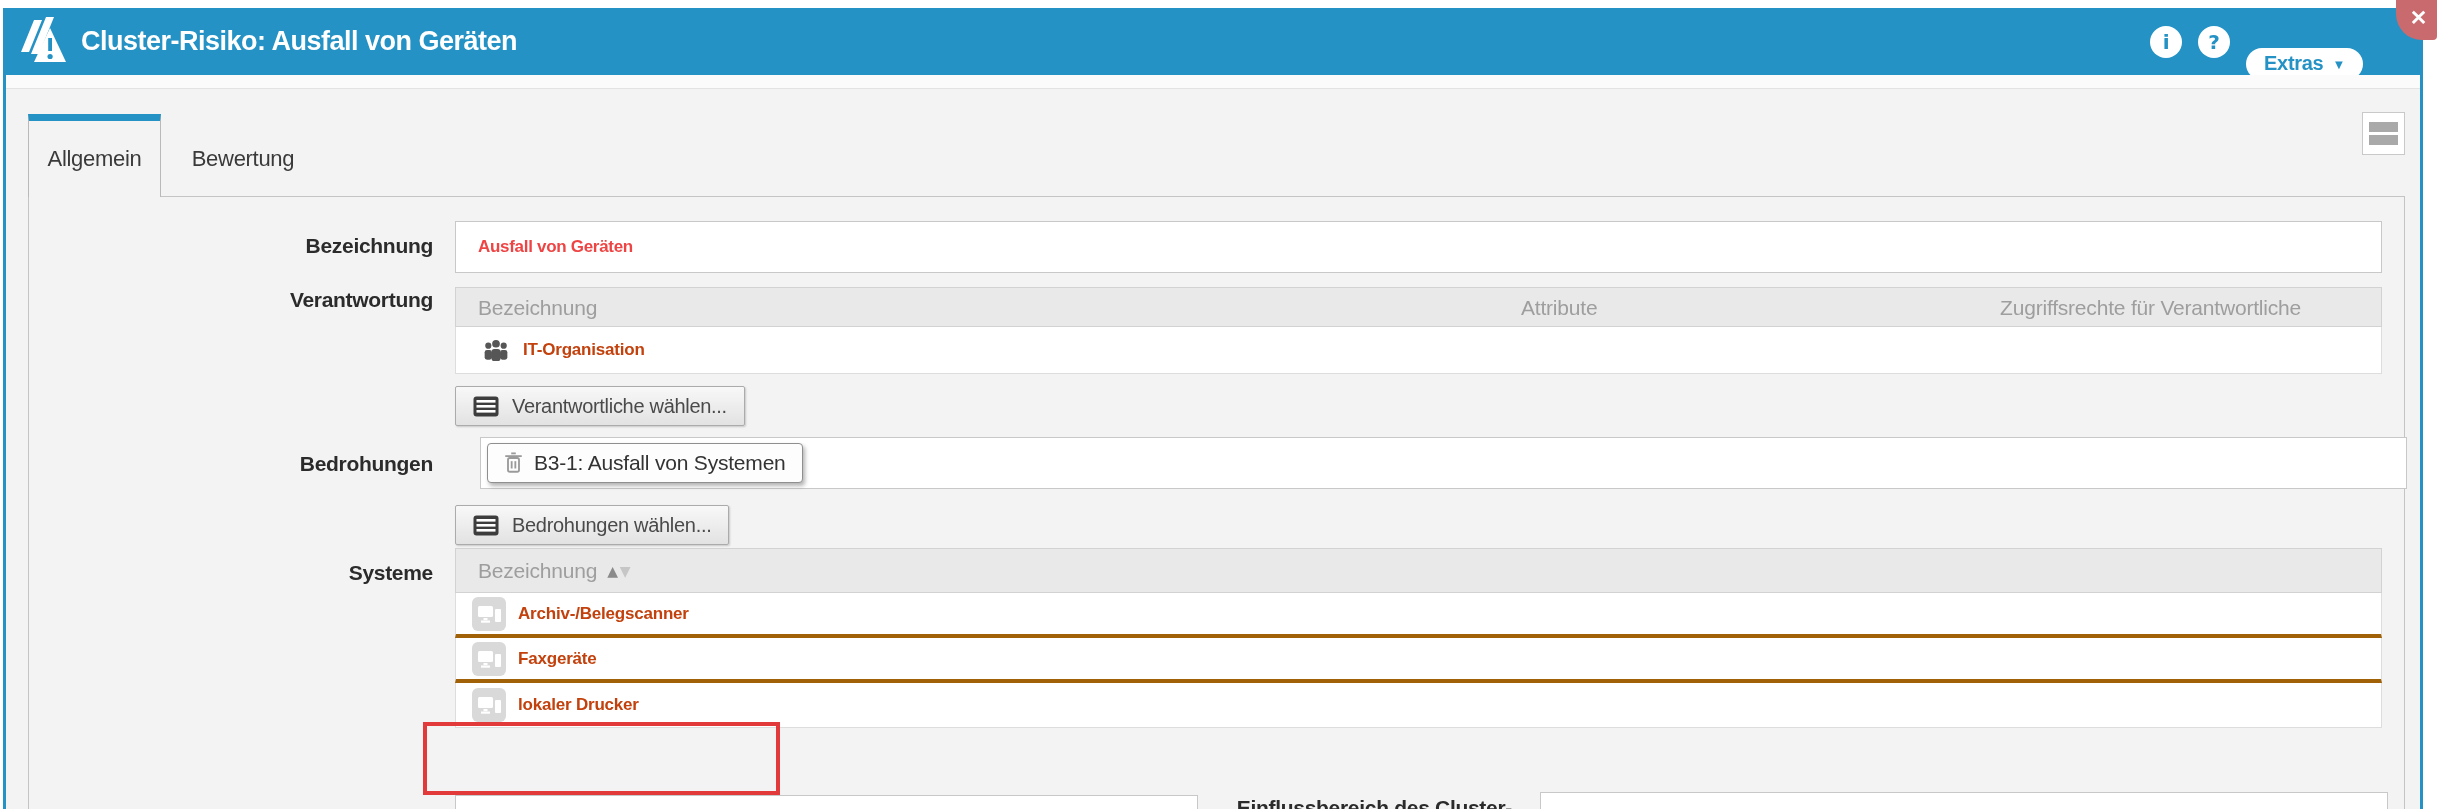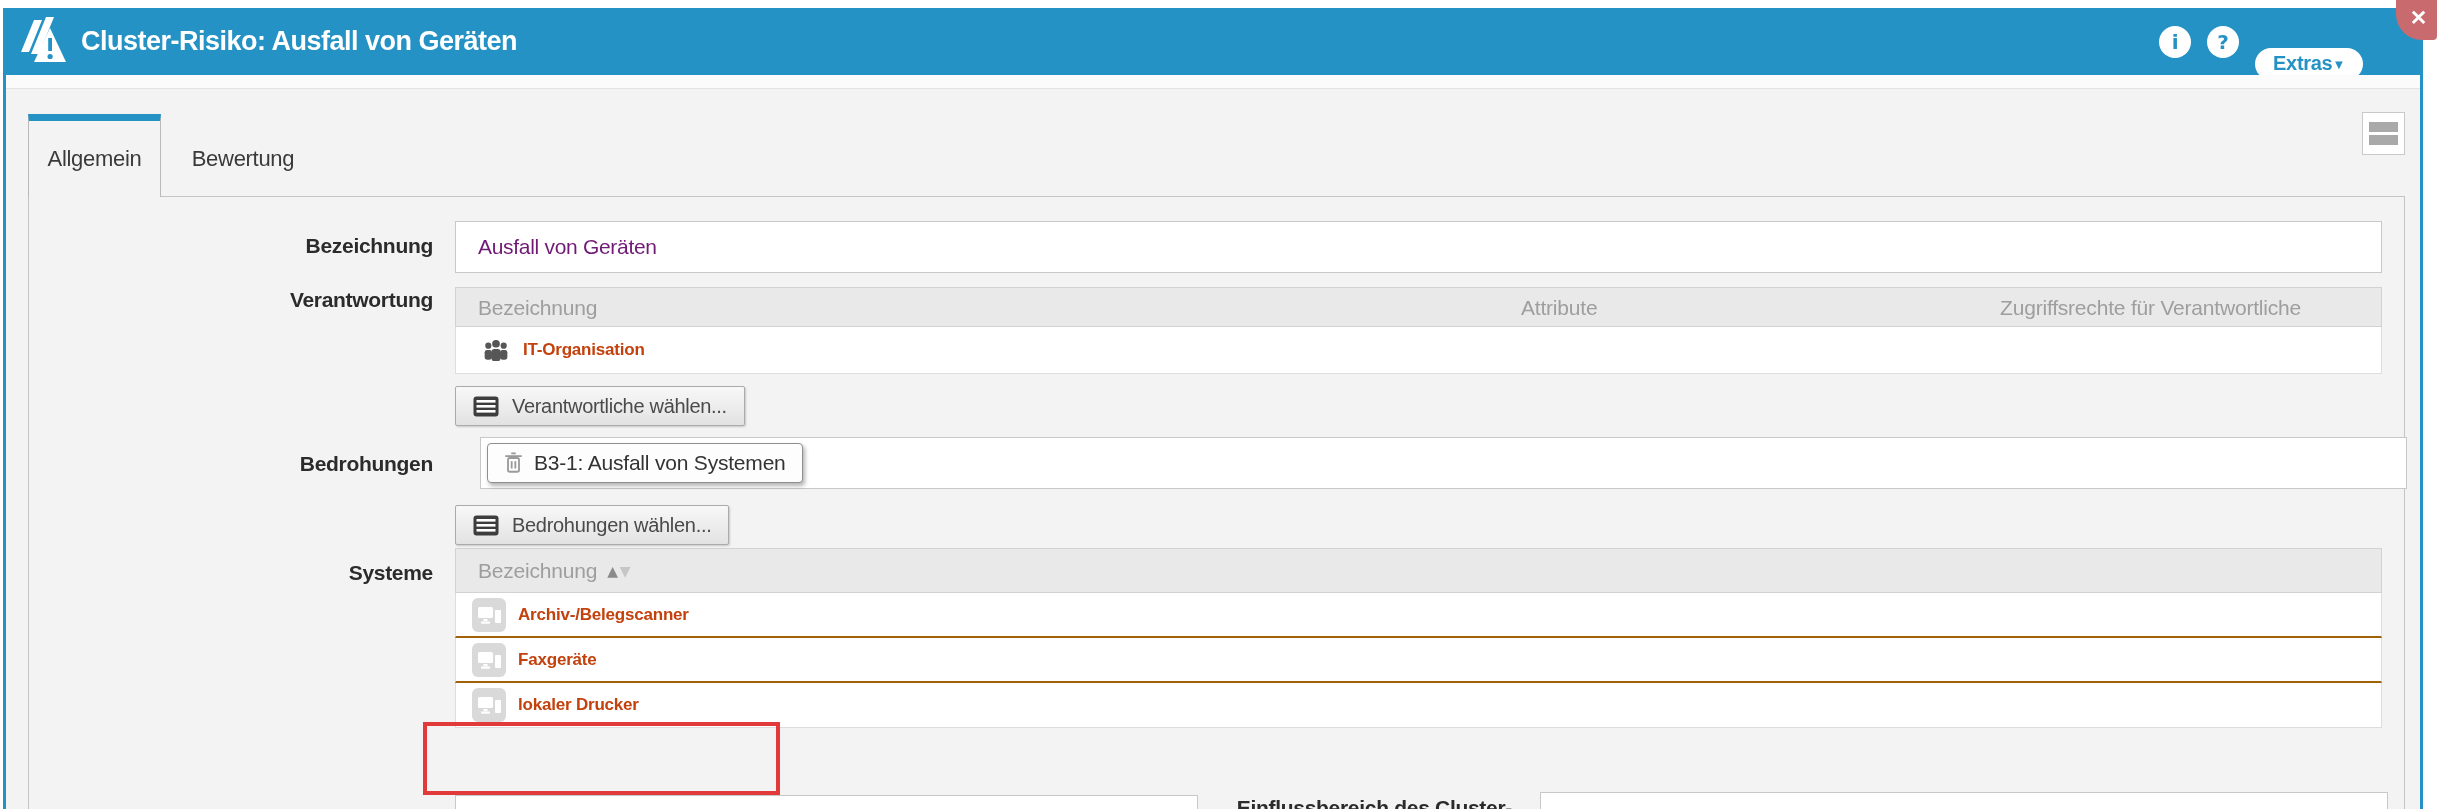--- a/index.html
+++ b/index.html
@@ -20,21 +20,21 @@
     color:#ffffff; font-size:27px; font-weight:bold; letter-spacing:-0.5px; white-space:nowrap;
   }
   .tb-right { position:absolute; right:60px; top:0; height:67px; display:flex; align-items:center; gap:16px; }
   .circle-btn {
     width:32px; height:32px; border-radius:50%; background:#ffffff; color:#2492c4;
     display:flex; align-items:center; justify-content:center;
     font-weight:bold; font-size:20px; cursor:pointer; font-family:"DejaVu Sans", sans-serif;
   }
   .extras-btn {
     height:32px; border-radius:16px; background:#ffffff; color:#2492c4;
-    display:flex; align-items:center; justify-content:center; 
+    display:flex; align-items:center; justify-content:center; gap:9px;
     font-weight:bold; font-size:20px; padding:0 18px; cursor:pointer; letter-spacing:-0.3px;margin-top:44px;
   }
   .extras-btn .caret { font-size:13px; transform:translateY(1px); }
   .close-corner {
     position:absolute; left:2396px; top:0; width:41px; height:40px;
     background:#c96b6e; border-radius:0 0 4px 26px;
     display:flex; align-items:center; justify-content:center; cursor:pointer;
   }
   .close-corner span { color:#ffffff; font-weight:bold; font-size:21px; transform:translate(2px,-2px); }
   
@@ -62,21 +62,21 @@
   }
   
   .flabel {
     position:absolute; left:100px; width:333px; text-align:right;
     font-weight:bold; font-size:21px; color:#2b2b2b; z-index:2; letter-spacing:-0.3px; white-space:nowrap;
   }
   .input {
     position:absolute; background:#ffffff; border:1px solid #c8c8c8; z-index:2;
   }
   .bez-input { left:455px; top:221px; width:1927px; height:52px; display:flex; align-items:center; }
-  .bez-input .val { padding-left:22px; font-weight:normal; font-size:21px; color:#701a75; letter-spacing:-0.3px; }
+  .bez-input .val { padding-left:22px; font-weight:bold; font-size:17px; color:#ef4444; letter-spacing:-0.3px; }
   .thead {
     position:absolute; left:455px; width:1927px; background:#e9e9e9;
     border:1px solid #d2d2d2; z-index:2; color:#9e9e9e; font-size:21px;
   }
   .vr-head { top:287px; height:40px; }
   .vr-head .th { position:absolute; top:0; height:40px; display:flex; align-items:center; white-space:nowrap; }
   .th-left { left:22px; }
   .th-attr { left:1065px; }
   .th-zug  { right:80px; }
   .trow {
@@ -99,21 +99,21 @@
     position:absolute; left:6px; top:5px; height:40px; display:inline-flex; align-items:center; gap:11px;
     background:#fdfdfd; border:1px solid #8f8f8f; border-radius:4px; padding:0 16px;
     box-shadow:2px 3px 4px rgba(0,0,0,0.30); font-size:21px; color:#333333; cursor:pointer; white-space:nowrap;
   }
   .bd-btn { left:455px; top:505px; }
   .sys-head { top:548px; height:45px; display:flex; align-items:center; }
   .sys-head .hd-text { margin-left:22px; white-space:nowrap; }
   .sort { font-size:14px; font-family:"DejaVu Sans", sans-serif; margin-left:10px; }
   .sort.asc  { color:#8a8a8a; }
   .sort.desc { color:#c6c6c6; margin-left:2px; }
-  .sys-row { height:45px; border-top:none; border-bottom:2px solid #a16207; }
+  .sys-row { height:45px; border-top:none; border-bottom:4px solid #a16207; }
   .sys-row-0 { top:593px; }
   .sys-row-1 { top:638px; }
   .sys-row-2 { top:683px; border-bottom:1px solid #dddddd; }
   .sys-row .row-icon { left:16px; }
   .sys-row .row-text { left:62px; }
   .red-box {
     position:absolute; left:423px; top:722px; width:357px; height:73px;
     border:4px solid #e23a3a; z-index:5; pointer-events:none;
   }
   .link-btn { left:455px; top:744px; }

